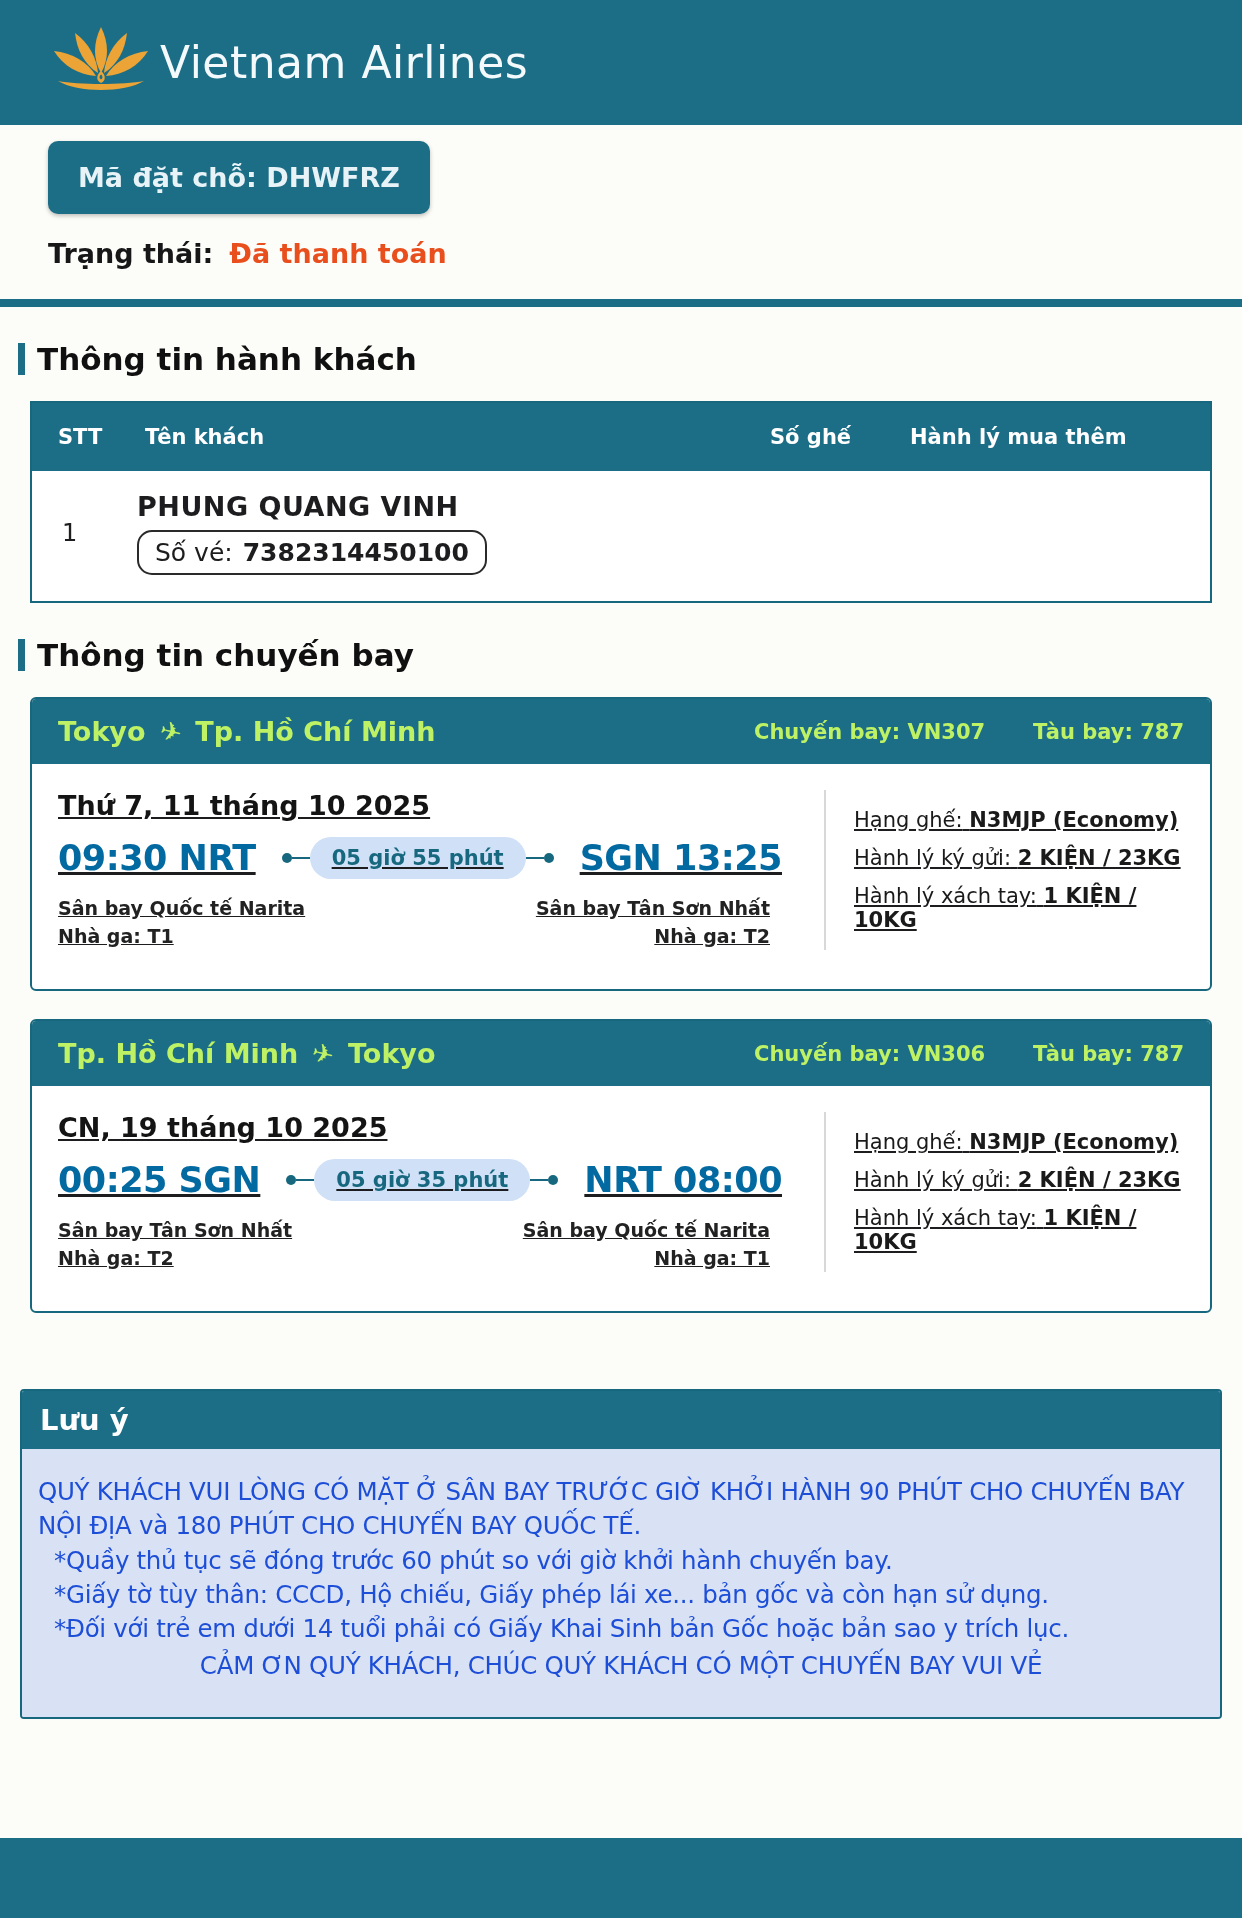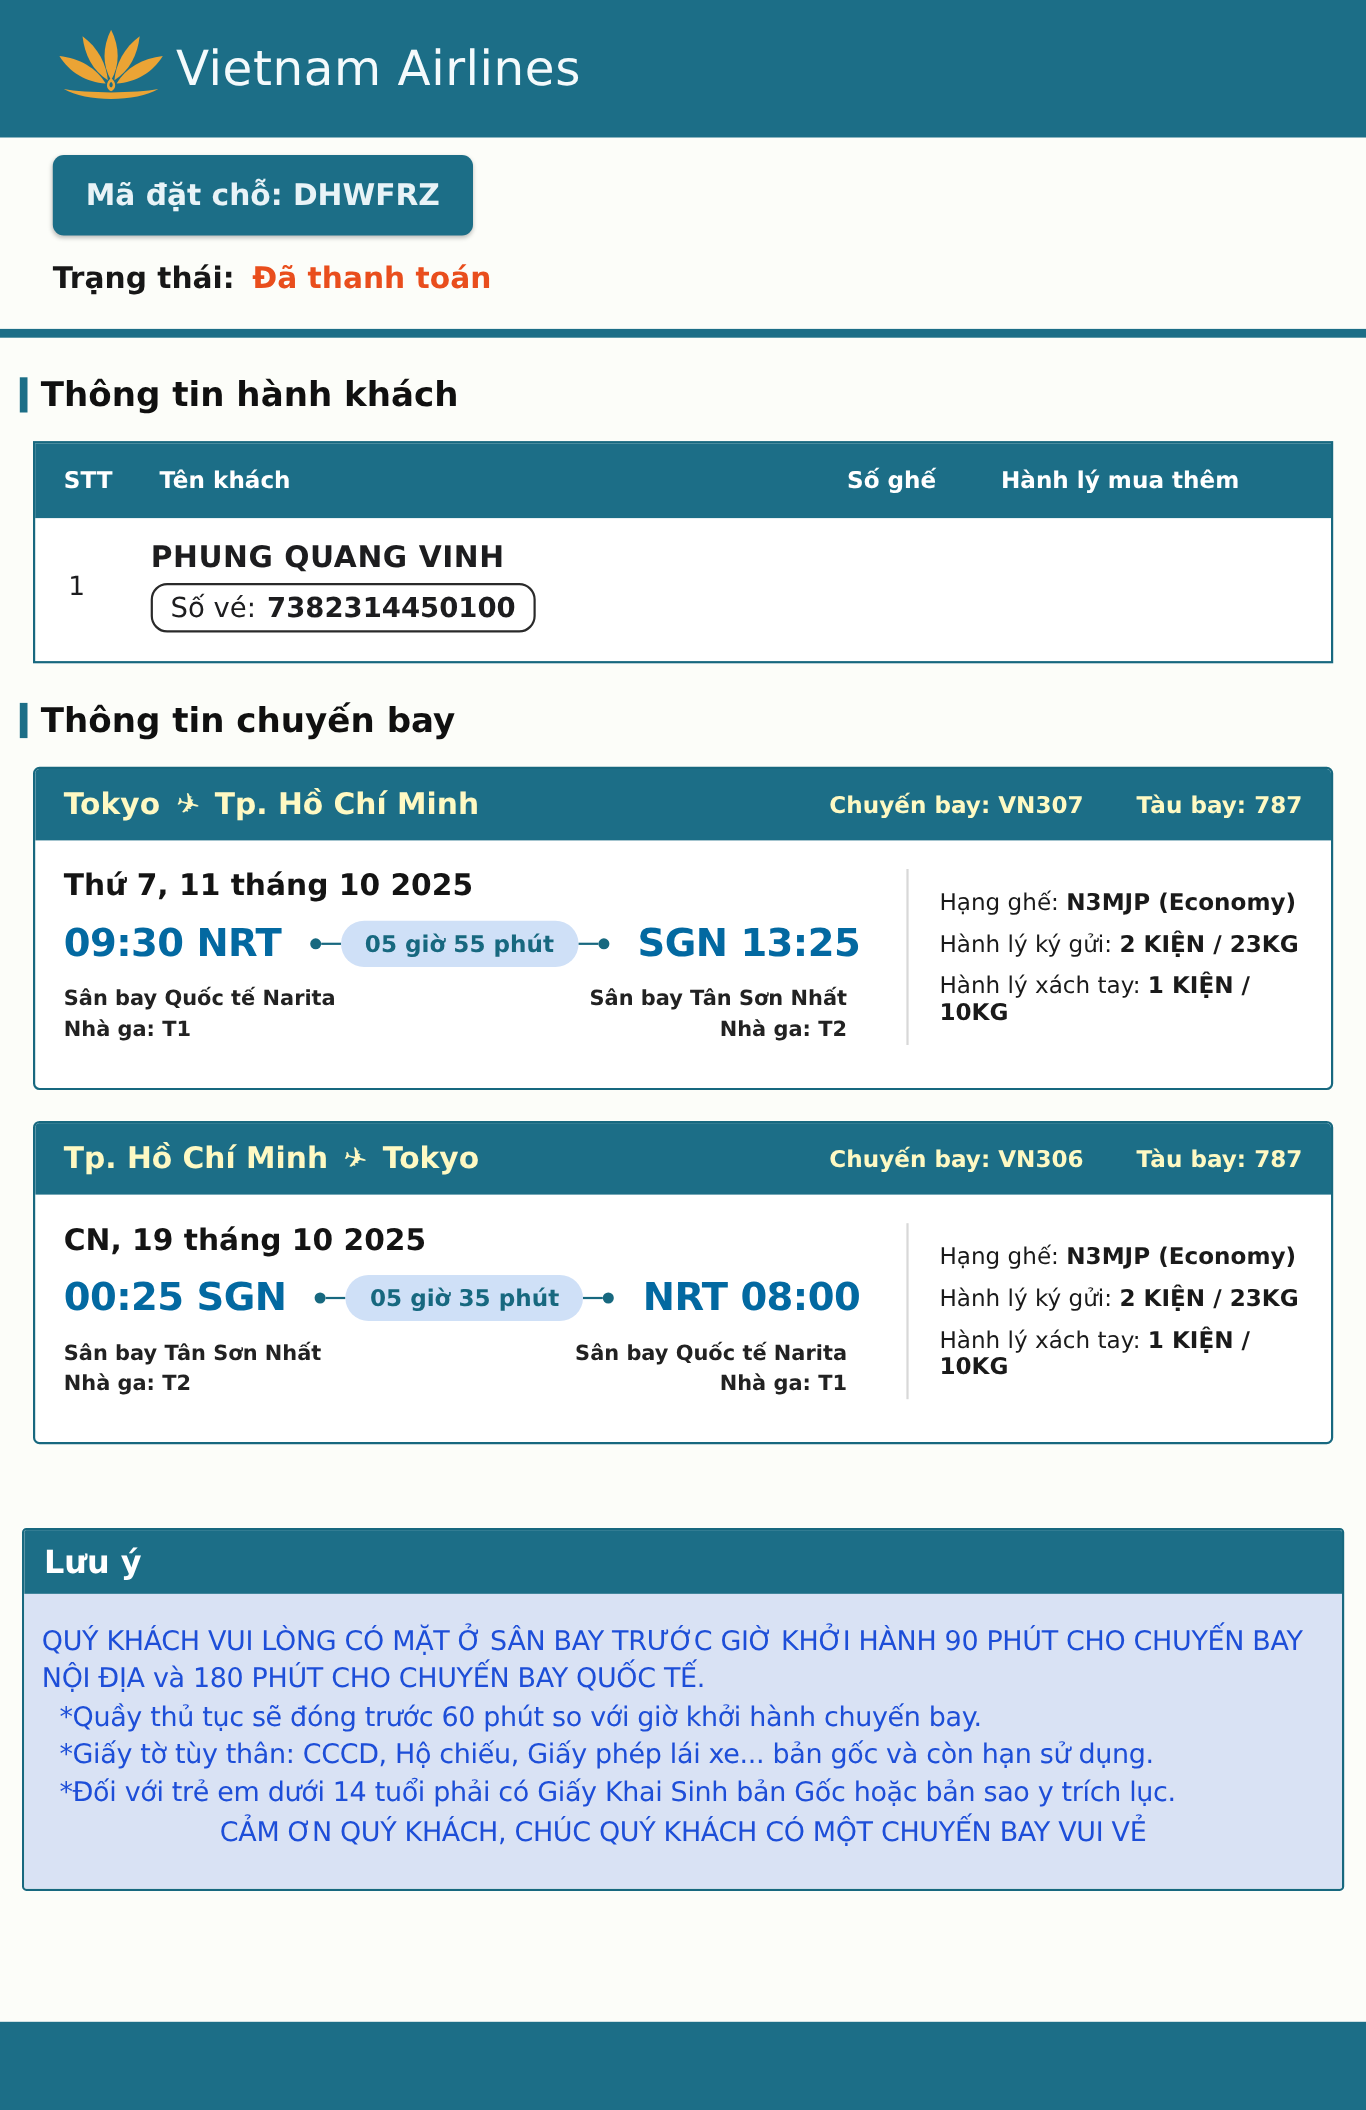--- a/index.html
+++ b/index.html
@@ -33,25 +33,25 @@
   .ptable-header{display:grid;grid-template-columns:105px 625px 140px 1fr;background:#1c6e87;color:#ffffff;}
   .ptable-header div{font-size:21px;font-weight:bold;padding:22px 8px;}
   .ptable-header div:first-child{padding-left:26px;}
   .ptable-row{display:grid;grid-template-columns:105px 625px 140px 1fr;align-items:center;padding:20px 0 26px;}
   .cell-stt{padding-left:30px;font-size:24px;}
   .pax-name{font-size:27px;font-weight:bold;letter-spacing:.5px;}
   .ticket-pill{display:inline-flex;align-items:center;gap:10px;margin-top:8px;border:2px solid #2a2a2a;border-radius:15px;padding:6px 16px;font-size:25px;background:#fff;}
   .ticket-pill .tnum{font-weight:bold;}
   
   .fcard{margin:0 30px 28px;border:2px solid #17687f;border-radius:6px;overflow:hidden;background:#ffffff;}
-  .fcard-header{background:#1c6e87;color:#fef9c3;display:flex;align-items:center;padding:17px 26px;}
+  .fcard-header{background:#1c6e87;color:#bef264;display:flex;align-items:center;padding:17px 26px;}
   .fcard-route{display:flex;align-items:center;gap:14px;font-size:27px;font-weight:bold;}
   .plane-glyph{font-size:26px;transform:rotate(14deg);display:inline-block;line-height:1;}
   .fcard-meta{margin-left:auto;display:flex;gap:48px;font-size:21px;font-weight:bold;}
-  .fcard-body{display:flex;padding:26px 26px 39px;}
+  .fcard-body{display:flex;padding:26px 26px 39px;text-decoration:underline;}
   .fcard-left{flex:1;padding-right:26px;min-width:0;}
   .fdate{font-size:27px;font-weight:bold;margin-bottom:16px;color:#141414;}
   .route-row{display:flex;align-items:center;}
   .ftime{font-size:35px;font-weight:bold;letter-spacing:-.5px;white-space:nowrap;color:#0369a1;}
   .connector{flex:1;display:flex;align-items:center;margin:0 26px;}
   .cdot{width:10px;height:10px;border-radius:50%;background:#17687f;flex:0 0 auto;}
   .cline{flex:1;height:2px;background:#17687f;min-width:18px;}
   .duration-pill{background:#cfe0f7;color:#17687f;font-weight:bold;font-size:21px;padding:9px 22px;border-radius:24px;white-space:nowrap;}
   .airports{display:flex;justify-content:space-between;margin-top:16px;font-size:19px;font-weight:bold;color:#222;line-height:1.45;}
   .airport-arr{text-align:right;}

